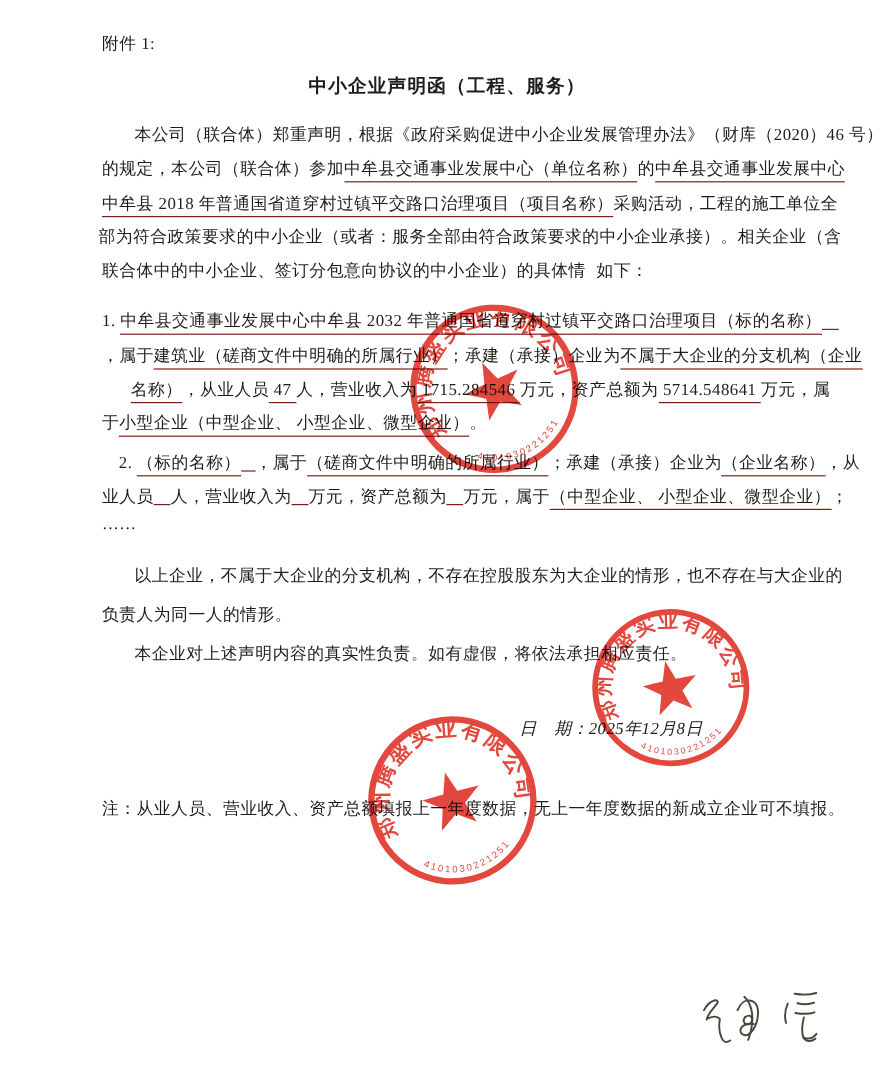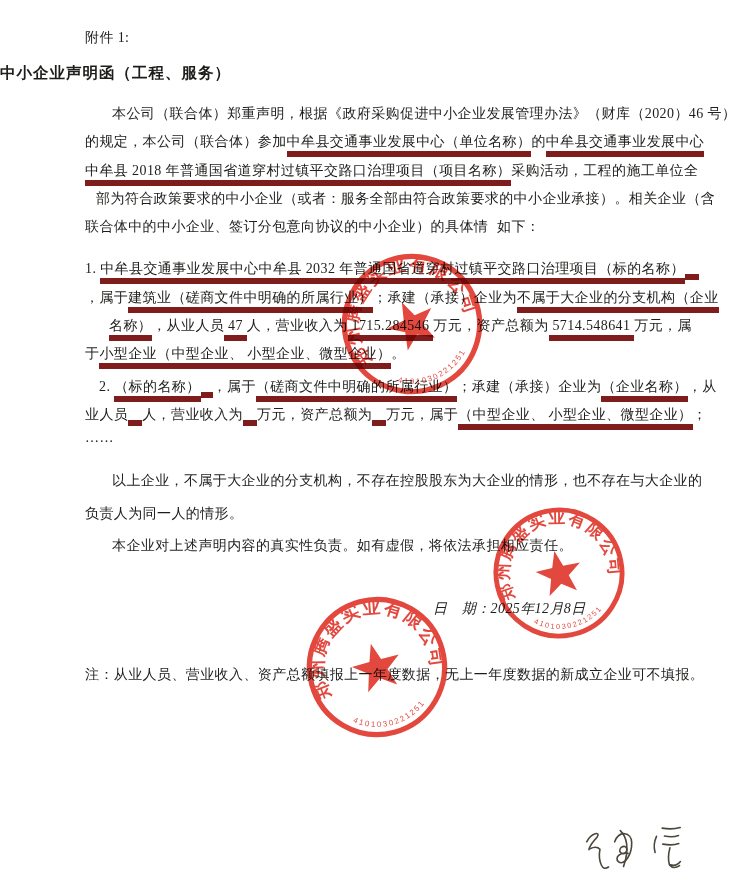--- a/index.html
+++ b/index.html
@@ -11,25 +11,25 @@
   .page{position:absolute;inset:0;background:#ffffff;}
   .line{
     position:absolute;
     font-size:14px;
     letter-spacing:0.4px;
     white-space:nowrap;
     line-height:20px;
     height:20px;
   }
   .title{
-    left:0;width:745px;text-align:left;
+    left:0;width:745px;text-align:center;
     font-family:"Liberation Sans","DejaVu Sans",sans-serif;
     font-weight:700;font-size:15.5px;letter-spacing:1px;
   }
-  .u{border-bottom:6px solid #7f1d1d;padding-bottom:1.5px;}
+  .u{border-bottom:1px solid #7f1d1d;padding-bottom:1.5px;}
   .blank{display:inline-block;height:13px;vertical-align:baseline;}
   .seal{
     position:absolute;
     mix-blend-mode:multiply;
     opacity:0.88;
     pointer-events:none;
   }
   .seal svg{display:block;}
   .sig{position:absolute;}
 </style>
@@ -37,21 +37,21 @@
 <body>
 
 <div class="page">
 
   <div class="line" style="left:85px;top:28px;">附件 1:</div>
   <div class="line title" style="top:63px;">中小企业声明函（工程、服务）</div>
 
   <div class="line" style="left:112px;top:104px;"><span>本公司（联合体）郑重声明，根据《政府采购促进中小企业发展管理办法》（财库（2020）46 号）</span></div>
   <div class="line" style="left:85px;top:132px;"><span>的规定，本公司（联合体）参加</span><span class="u">中牟县交通事业发展中心（单位名称）</span><span>的</span><span class="u">中牟县交通事业发展中心</span></div>
   <div class="line" style="left:85px;top:161px;"><span class="u">中牟县 2018 年普通国省道穿村过镇平交路口治理项目（项目名称）</span><span>采购活动，工程的施工单位全</span></div>
-  <div class="line" style="left:96px;top:189px;"><span>部为符合政策要求的中小企业（或者：服务全部由符合政策要求的中小企业承接）。相关企业（含</span></div>
+  <div class="line" style="left:82px;top:189px;"><span>部为符合政策要求的中小企业（或者：服务全部由符合政策要求的中小企业承接）。相关企业（含</span></div>
   <div class="line" style="left:85px;top:217px;font-family:Liberation Mono, monospace;"><span>联合体中的中小企业、签订分包意向协议的中小企业）的具体情 如下：</span></div>
 
   <div class="line" style="left:85px;top:259px;"><span>1. </span><span class="u">中牟县交通事业发展中心中牟县 2032 年普通国省道穿村过镇平交路口治理项目（标的名称）</span><span class="u blank" style="width: 14px;">&nbsp;</span></div>
   <div class="line" style="left:85px;top:288px;"><span>，属于</span><span class="u">建筑业（磋商文件中明确的所属行业）</span><span>；承建（承接）企业为</span><span class="u">不属于大企业的分支机构（企业</span></div>
   <div class="line" style="left:85px;top:316px;margin-left:24px;"><span class="u">名称）</span><span>，从业人员</span><span class="u"> 47 </span><span>人，营业收入为</span><span class="u"> 1715.284546 </span><span>万元，资产总额为</span><span class="u"> 5714.548641 </span><span>万元，属</span></div>
   <div class="line" style="left:85px;top:344px;"><span>于</span><span class="u">小型企业（中型企业、 小型企业、微型企业）</span><span>。</span></div>
 
   <div class="line" style="left:85px;top:377px;margin-left:14px;"><span>2. </span><span class="u">（标的名称）</span><span class="u blank" style="width: 12px;">&nbsp;</span><span>，属于</span><span class="u">（磋商文件中明确的所属行业）</span><span>；承建（承接）企业为</span><span class="u">（企业名称）</span><span>，从</span></div>
   <div class="line" style="left:85px;top:405px;"><span>业人员</span><span class="u blank" style="width: 14px;">&nbsp;</span><span>人，营业收入为</span><span class="u blank" style="width: 14px;">&nbsp;</span><span>万元，资产总额为</span><span class="u blank" style="width: 14px;">&nbsp;</span><span>万元，属于</span><span class="u">（中型企业、 小型企业、微型企业）</span><span>；</span></div>
   <div class="line" style="left:85px;top:428px;"><span>……</span></div>

